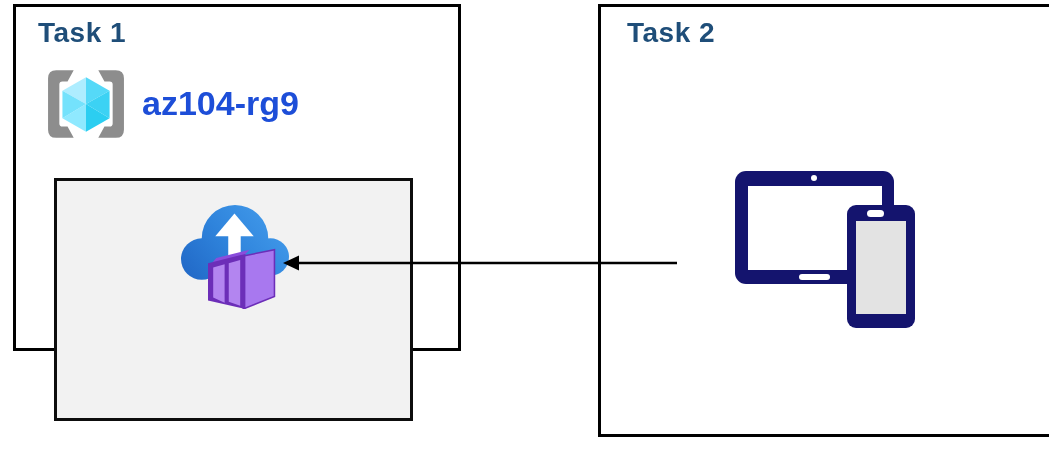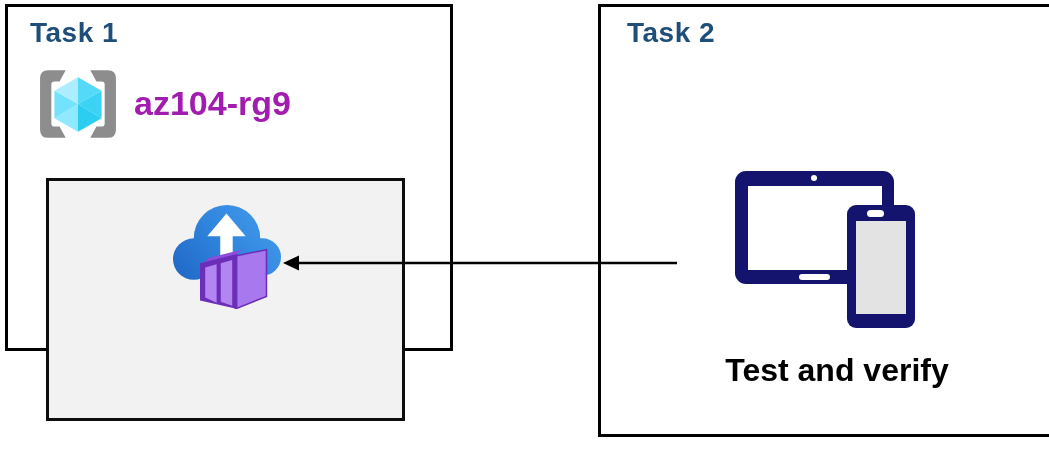--- a/index.html
+++ b/index.html
@@ -7,29 +7,29 @@
     --border-black:#000000;
     --inner-bg:#F2F2F2;
     --navy:#14146E;
     --bracket-gray:#8D8D8D;
   }
   *{margin:0;padding:0;box-sizing:border-box;}
   body{background:#ffffff;font-family:"Liberation Sans",sans-serif;}
   .canvas{position:relative;width:1049px;height:465px;background:#ffffff;overflow:hidden;}
 
   .task-box{position:absolute;border:3px solid var(--border-black);background:#ffffff;}
-  .task1{left:5px;top:4px;width:448px;height:347px;}
+  .task1{left:13px;top:4px;width:448px;height:347px;}
   .task2{left:554px;top:4px;width:491px;height:433px;margin-left:44px;}
 
   .task-title{position:absolute;font-size:28px;font-weight:bold;color:var(--title-blue);letter-spacing:0.5px;}
   .task1-title{left:22px;top:10px;}
   .task2-title{left:26px;top:10px;}
 
   .rg-icon{position:absolute;left:30px;top:62px;}
-  .rg-name{position:absolute;left:126px;top:77px;font-size:34px;font-weight:bold;color:#a21caf;}
+  .rg-name{position:absolute;left:126px;top:77px;font-size:34px;font-weight:bold;color:#1d4ed8;}
 
   .inner-box{position:absolute;left:38px;top:171px;width:359px;height:243px;
              background:var(--inner-bg);border:3px solid #0d0d0d;}
   .ci-icon{position:absolute;left:124px;top:24px;}
   .ci-label{position:absolute;left:0;top:152px;width:100%;text-align:center;
             font-size:31px;font-weight:bold;color:#000;}
 
   .devices-icon{position:absolute;left:116px;top:154px;}
   .verify-label{position:absolute;left:86px;top:345px;width:300px;text-align:center;
                 font-size:32px;font-weight:bold;color:#000;}
@@ -104,21 +104,20 @@
         <rect x="31" y="25" width="134" height="84" fill="#ffffff"></rect>
         <circle cx="97" cy="17" r="3" fill="#ffffff"></circle>
         <rect x="82" y="113" width="31" height="6" rx="3" fill="#ffffff"></rect>
 
         <rect x="130" y="44" width="68" height="123" rx="9" fill="#14146E"></rect>
         <rect x="139" y="60" width="50" height="93" fill="#E3E3E3"></rect>
         <rect x="150" y="49" width="17" height="7" rx="3.5" fill="#ffffff"></rect>
       </svg>
     </span>
 
-    <div class="verify-label">Test and verify</div>
   </div>
 
   <svg class="arrow-overlay">
     <line x1="677" y1="263" x2="295" y2="263" stroke="#000000" stroke-width="2.5"></line>
     <polygon points="283,263 299,255.5 299,270.5" fill="#000000"></polygon>
   </svg>
 
 </div>
 
 </body></html>

